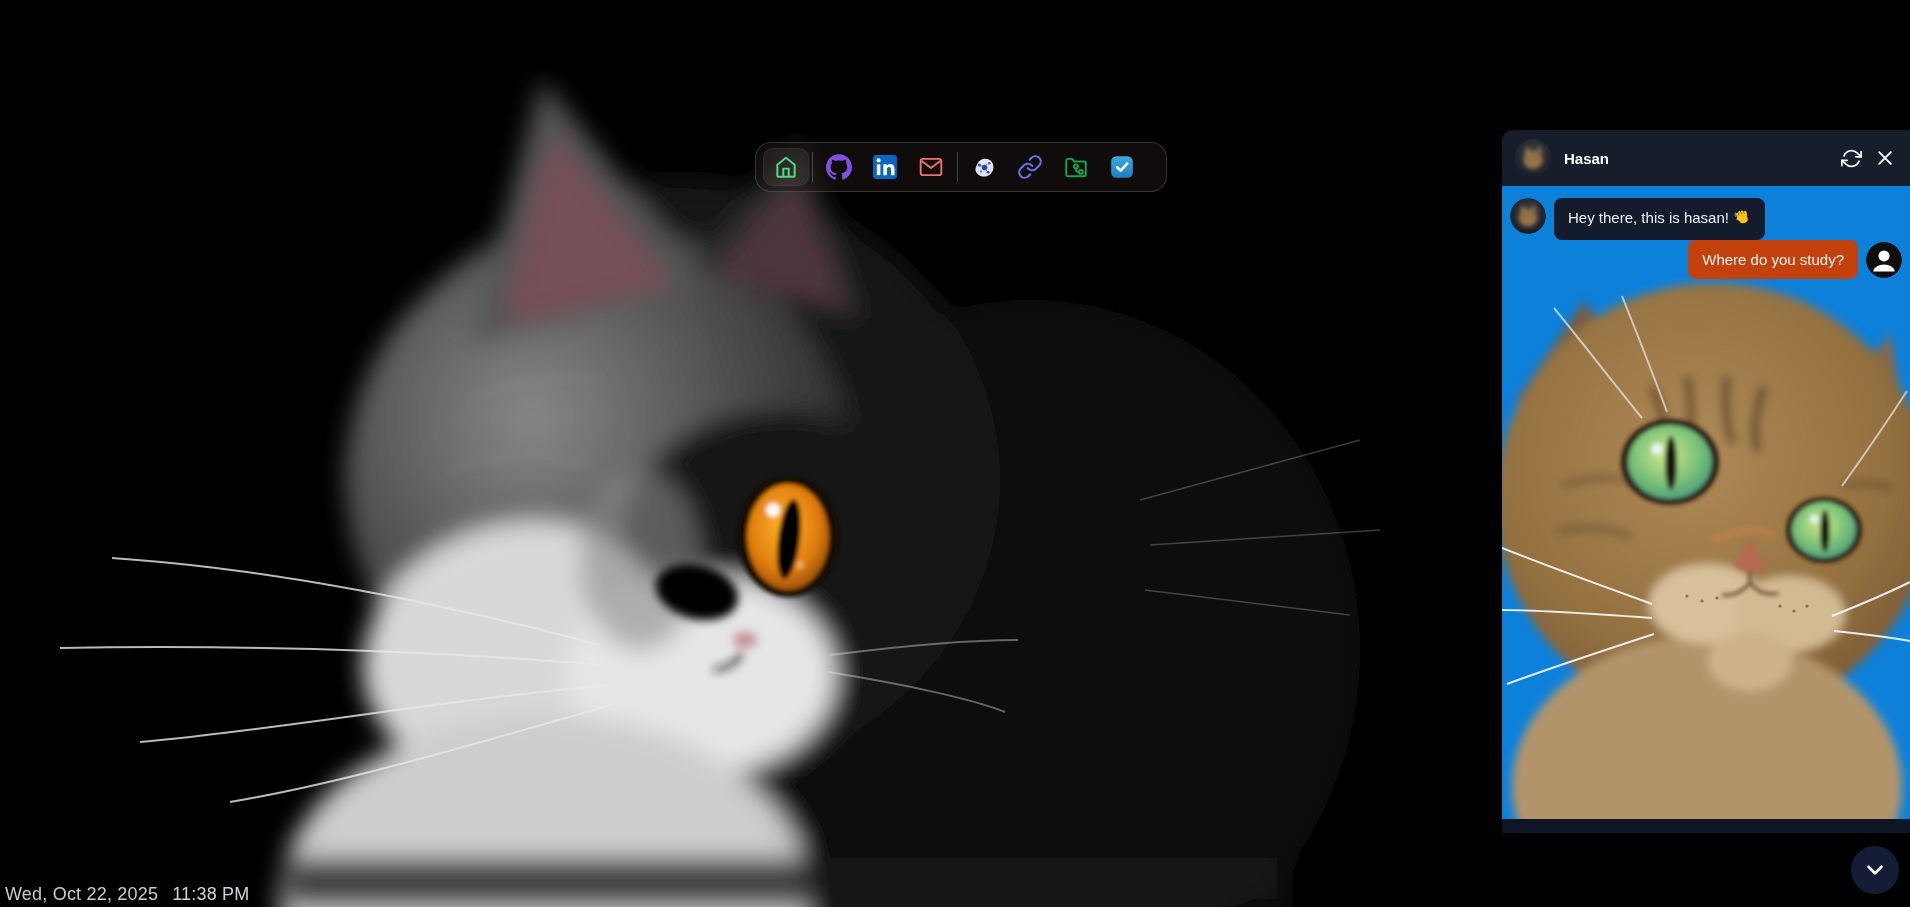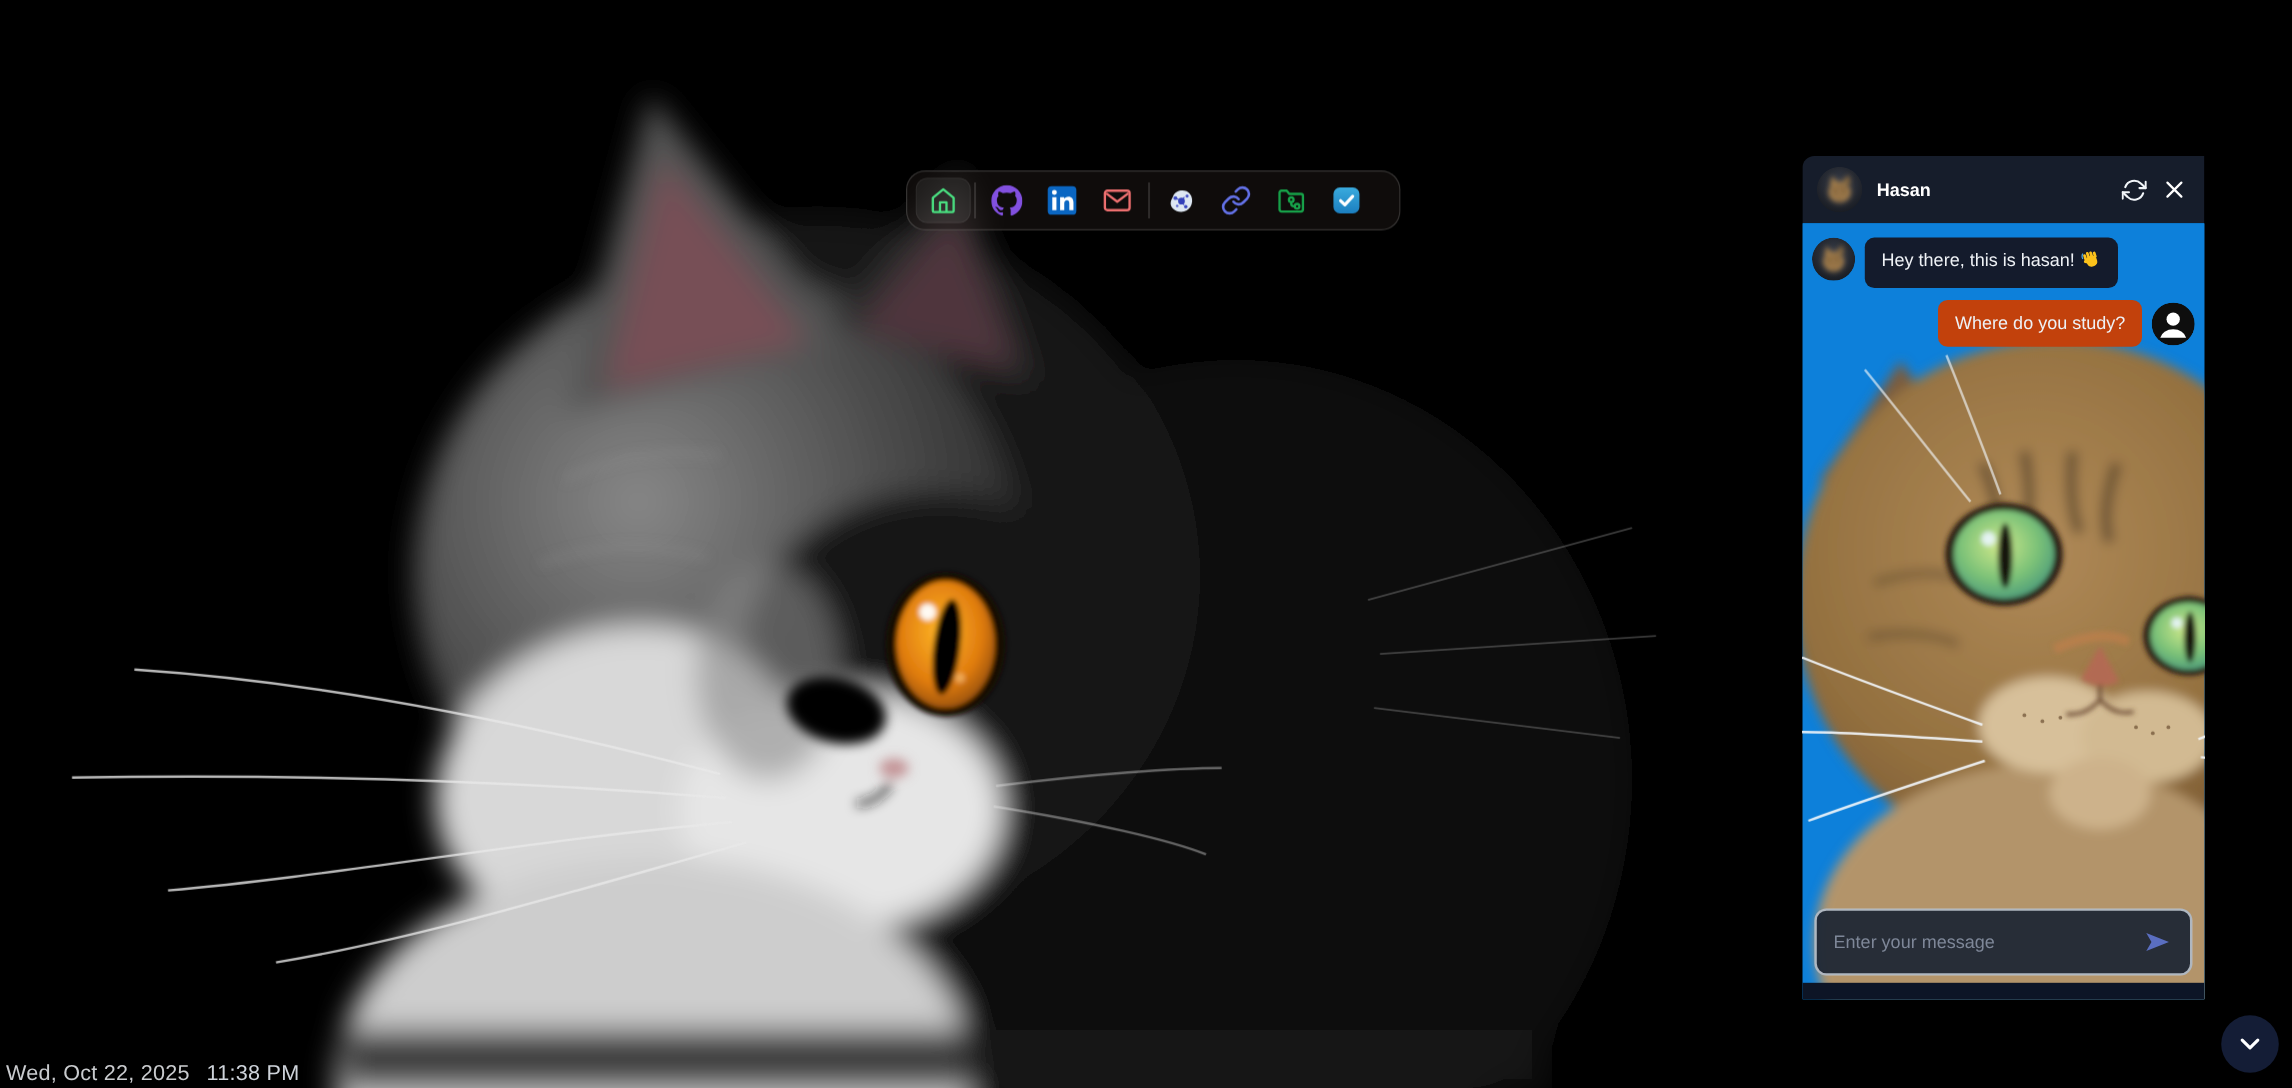--- a/index.html
+++ b/index.html
@@ -25,39 +25,39 @@
   }
   .tb-btn {
     width:46px; height:38px; display:flex; align-items:center; justify-content:center;
     border-radius:10px; cursor:pointer; background:transparent; border:none;
   }
   .tb-btn.active { background:rgba(255,255,255,.07); box-shadow:inset 0 0 0 1px rgba(255,255,255,.06); }
   .tb-divider { width:1px; height:30px; background:rgba(255,255,255,.22); margin:0 3px; }
 
   
   .chat {
-    position:absolute; left:1502px; top:130px; width:335px; height:703px;
+    position:absolute; left:1502px; top:130px; width:408px; height:703px;
     display:flex; flex-direction:column;
     border-top-left-radius:10px; overflow:hidden;
     box-shadow:0 6px 30px rgba(0,0,0,.6);
   }
   .chat-header {
     height:56px; flex:0 0 56px; background:#161d2b;
     display:flex; align-items:center; padding:0 14px 0 12px; gap:12px;
   }
   .chat-title { flex:1; color:#fff; font-weight:bold; font-size:15px; }
   .hdr-icon { width:22px; height:22px; display:flex; align-items:center; justify-content:center; cursor:pointer; background:none; border:none; }
   .avatar36 { width:38px; height:38px; border-radius:50%; overflow:hidden; flex:0 0 38px; }
 
   .chat-body { position:relative; flex:1; background:#0d80da; }
   .chat-bg { position:absolute; inset:0; }
 
   .messages {
     position:absolute; top:12px; left:8px; right:8px;
-    display:flex; flex-direction:column; gap:10px; z-index:2;
+    display:flex; flex-direction:column; gap:0; z-index:2;
   }
   .msg-row { display:flex; align-items:flex-start; gap:8px; }
   .msg-row.user { justify-content:flex-end; align-items:center; }
   .avatar34 { width:36px; height:36px; border-radius:50%; overflow:hidden; flex:0 0 36px; }
   .bubble {
     padding:9px 14px; border-radius:8px; font-size:15px; color:#eef1f5;
     max-width:272px; line-height:21px; white-space:nowrap;
   }
   .bubble.bot  { background:#141b2c; }
   .bubble.user { background:#c2410c; }
@@ -352,28 +352,20 @@
         <span class="avatar34">
           <svg width="36" height="36" viewBox="0 0 24 24">
             <circle cx="12" cy="12" r="12" fill="#0e0e0e"></circle>
             <circle cx="12" cy="9.3" r="3.7" fill="#fff"></circle>
             <path d="M4.8 19.6 a7.3 5.6 0 0 1 14.4 0 Z" fill="#fff"></path>
           </svg>
         </span>
       </div>
     </div>
 
-    <div class="chat-input-row">
-      <input class="chat-input" type="text" value="" placeholder="Enter your message" style="">
-      <button class="send-btn">
-        <svg width="24" height="20" viewBox="0 0 20 18">
-          <path d="M1.5 2.2 L18.5 9 L1.5 15.8 L5.4 9 Z" fill="#5a6ec0"></path>
-        </svg>
-      </button>
-    </div>
 
     <div class="chat-footer"></div>
   </div>
 </section>
 
 <button class="chevron-fab">
   <svg width="26" height="26" viewBox="0 0 24 24" fill="none" stroke="#fff" stroke-width="2.4" stroke-linecap="round" stroke-linejoin="round">
     <polyline points="6 9 12 15 18 9"></polyline>
   </svg>
 </button>

